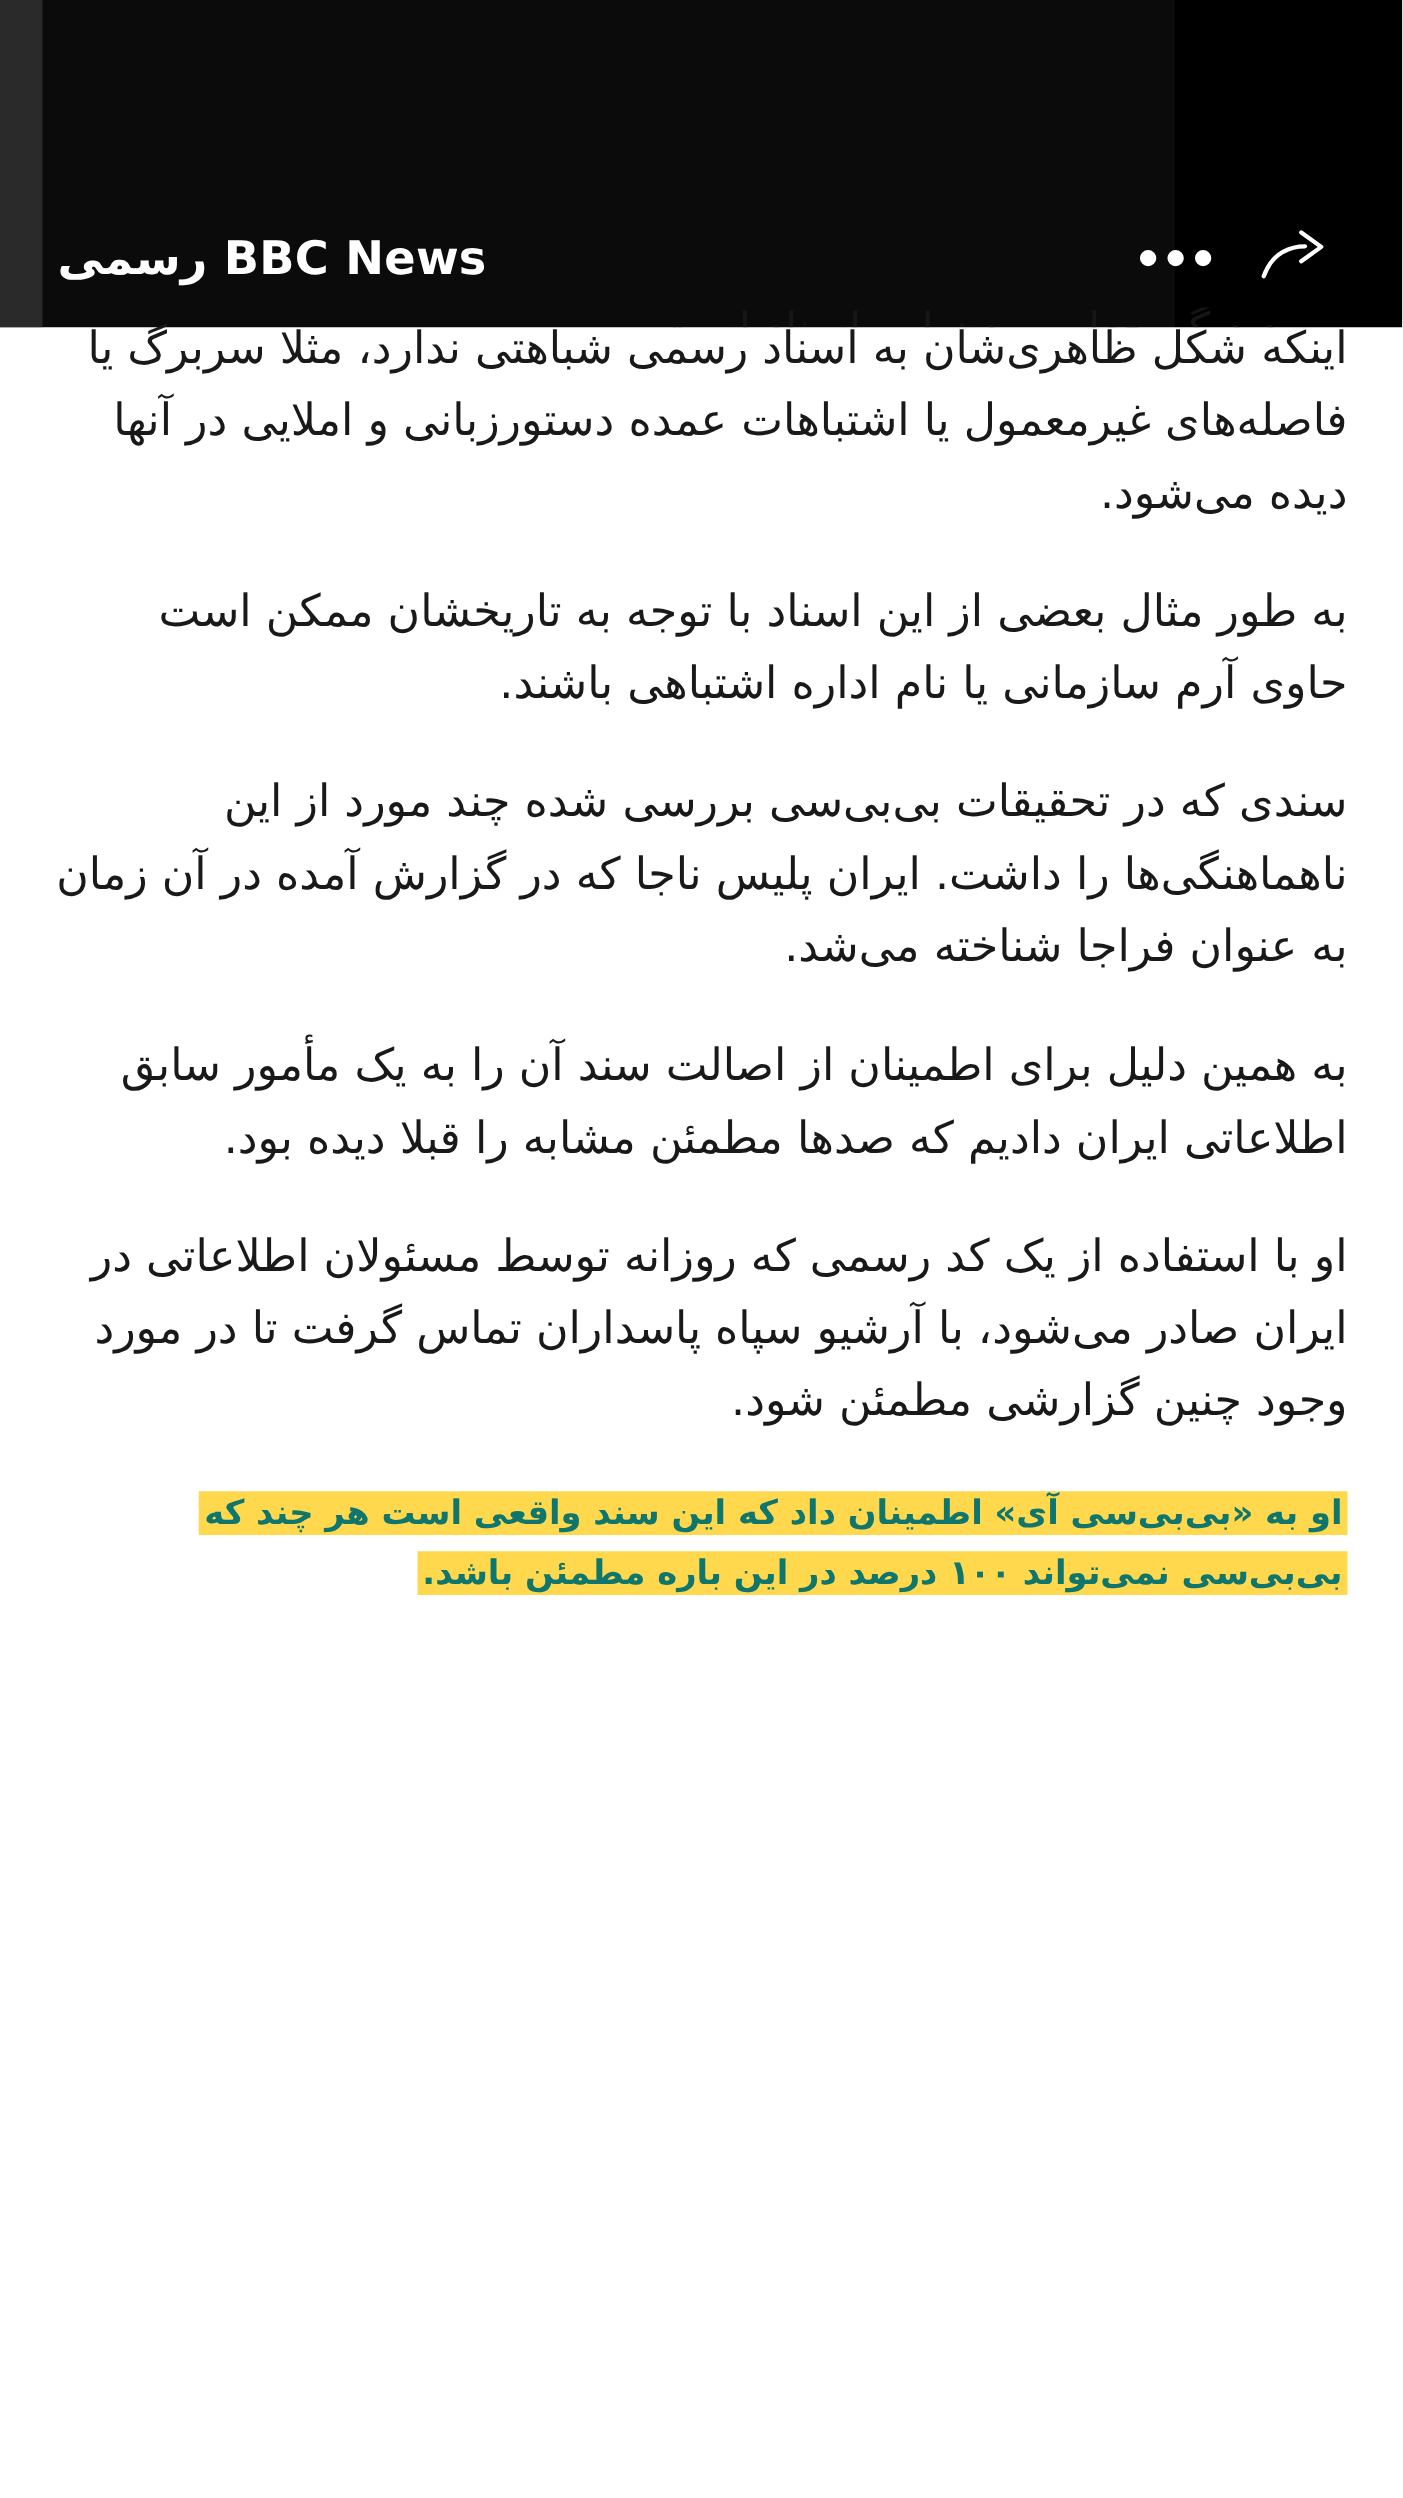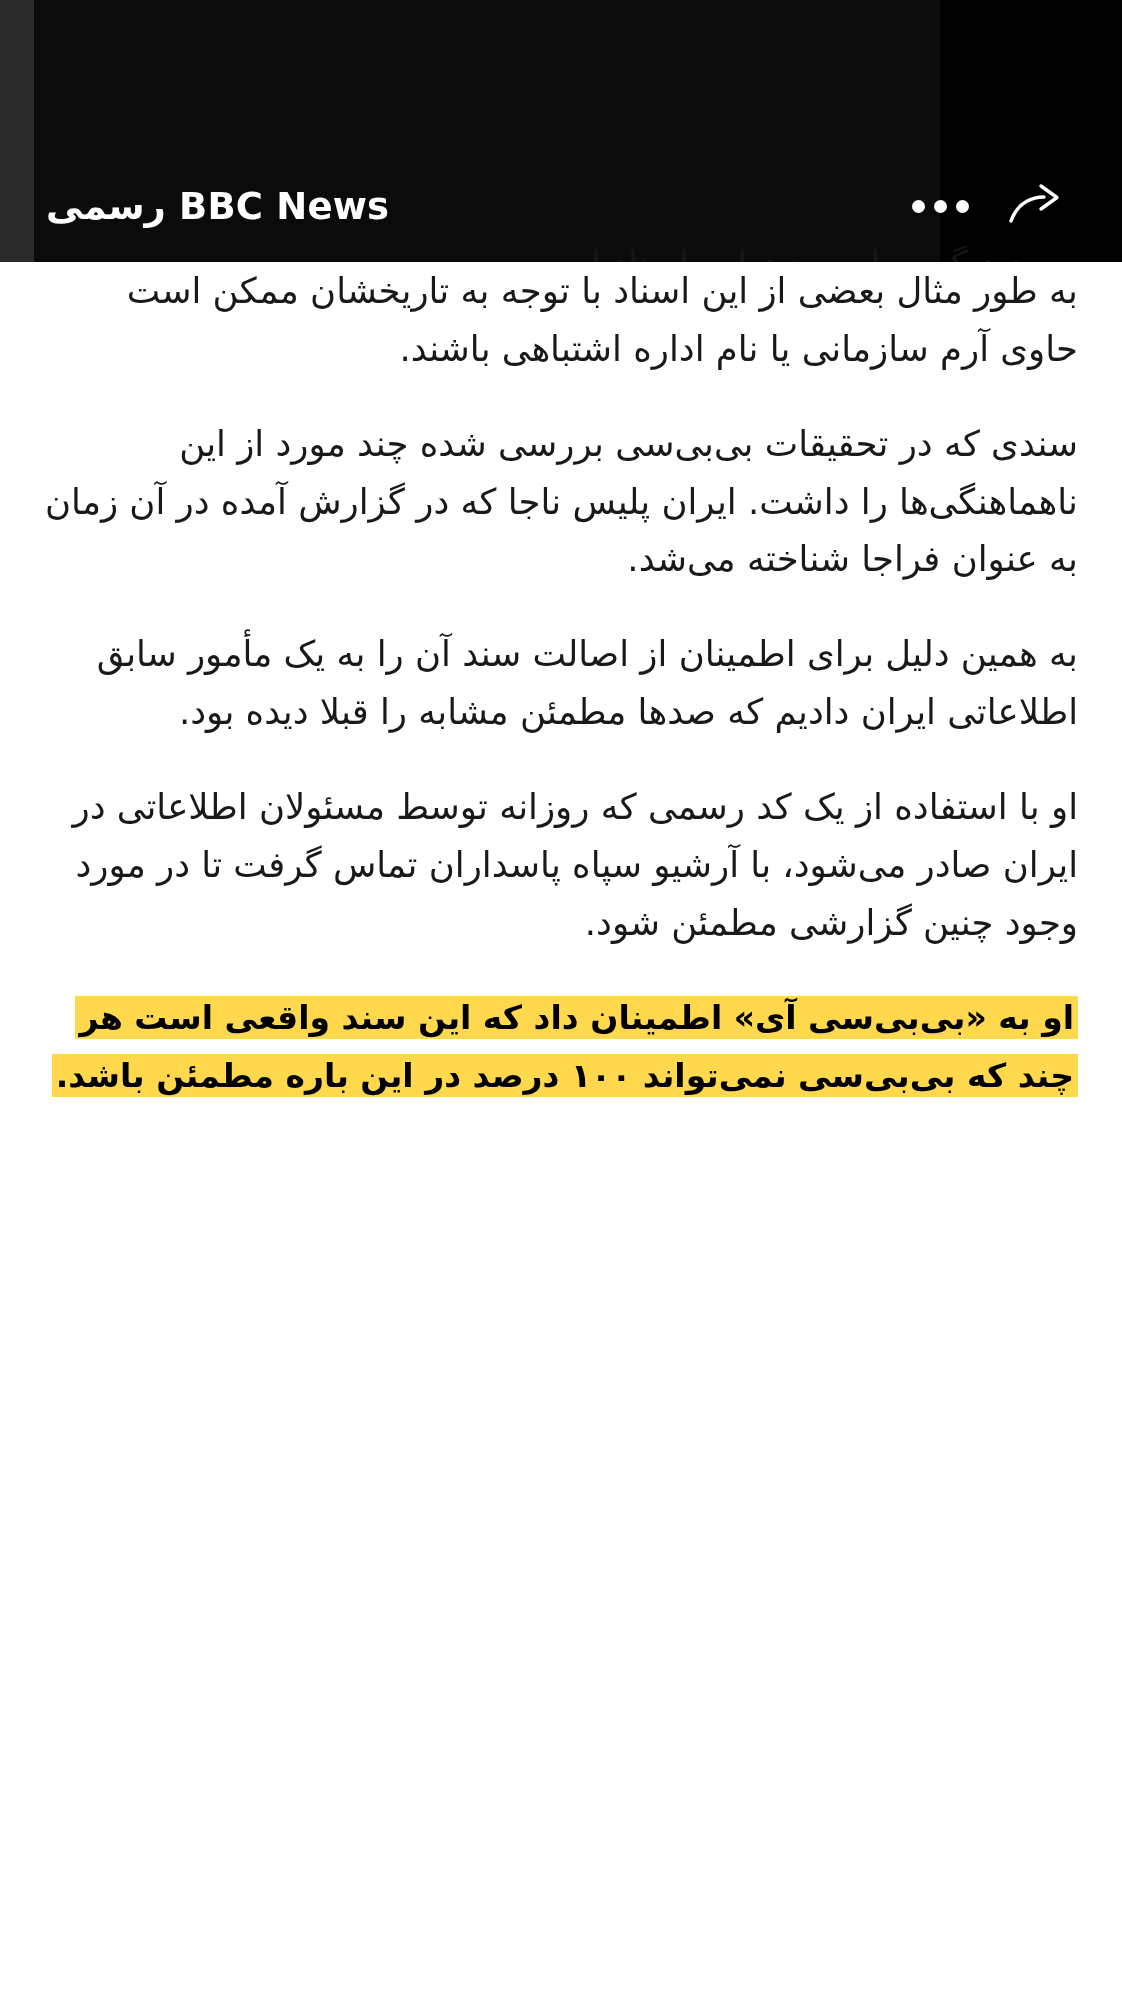--- a/index.html
+++ b/index.html
@@ -131,24 +131,24 @@
     margin-top: -12px;
   }
 
   
   .highlight-wrap {
     margin-top: 10px;
     direction: rtl;
     text-align: right;
   }
   .highlight-wrap .hl {
-    font-size: 33px;
+    font-size: 27px;
     line-height: 1.78;
     font-weight: bold;
-    color: #000000;
+    color: #0f766e;
     background: #ffd84d;
     box-decoration-break: clone;
     -webkit-box-decoration-break: clone;
     padding: 2px 4px;
     margin-top: 20px;
   }
 
   
   .clipped-line {
     position: absolute;
@@ -191,20 +191,21 @@
           <i></i>
           <i></i>
         </span>
       </span>
     </div>
   </div>
 
   <div class="clipped-line">مورد دیگر جعلی بودن این اسناد است</div>
 
   <div class="article">
+    <p class="para first">اینکه شکل ظاهری‌شان به اسناد رسمی شباهتی ندارد، مثلا سربرگ یا فاصله‌های غیرمعمول یا اشتباهات عمده دستورزبانی و املایی در آنها دیده می‌شود.</p>
     <p class="para">به طور مثال بعضی از این اسناد با توجه به تاریخشان ممکن است حاوی آرم سازمانی یا نام اداره اشتباهی باشند.</p>
     <p class="para">سندی که در تحقیقات بی‌بی‌سی بررسی شده چند مورد از این ناهماهنگی‌ها را داشت. ایران پلیس ناجا که در گزارش آمده در آن زمان به عنوان فراجا شناخته می‌شد.</p>
     <p class="para">به همین دلیل برای اطمینان از اصالت سند آن را به یک مأمور سابق اطلاعاتی ایران دادیم که صدها مطمئن مشابه را قبلا دیده بود.</p>
     <p class="para">او با استفاده از یک کد رسمی که روزانه توسط مسئولان اطلاعاتی در ایران صادر می‌شود، با آرشیو سپاه پاسداران تماس گرفت تا در مورد وجود چنین گزارشی مطمئن شود.</p>
 
     <div class="highlight-wrap">
       <span class="hl">او به «بی‌بی‌سی آی» اطمینان داد که این سند واقعی است هر چند که بی‌بی‌سی نمی‌تواند ۱۰۰ درصد در این باره مطمئن باشد.</span>
     </div>
   </div>
 

